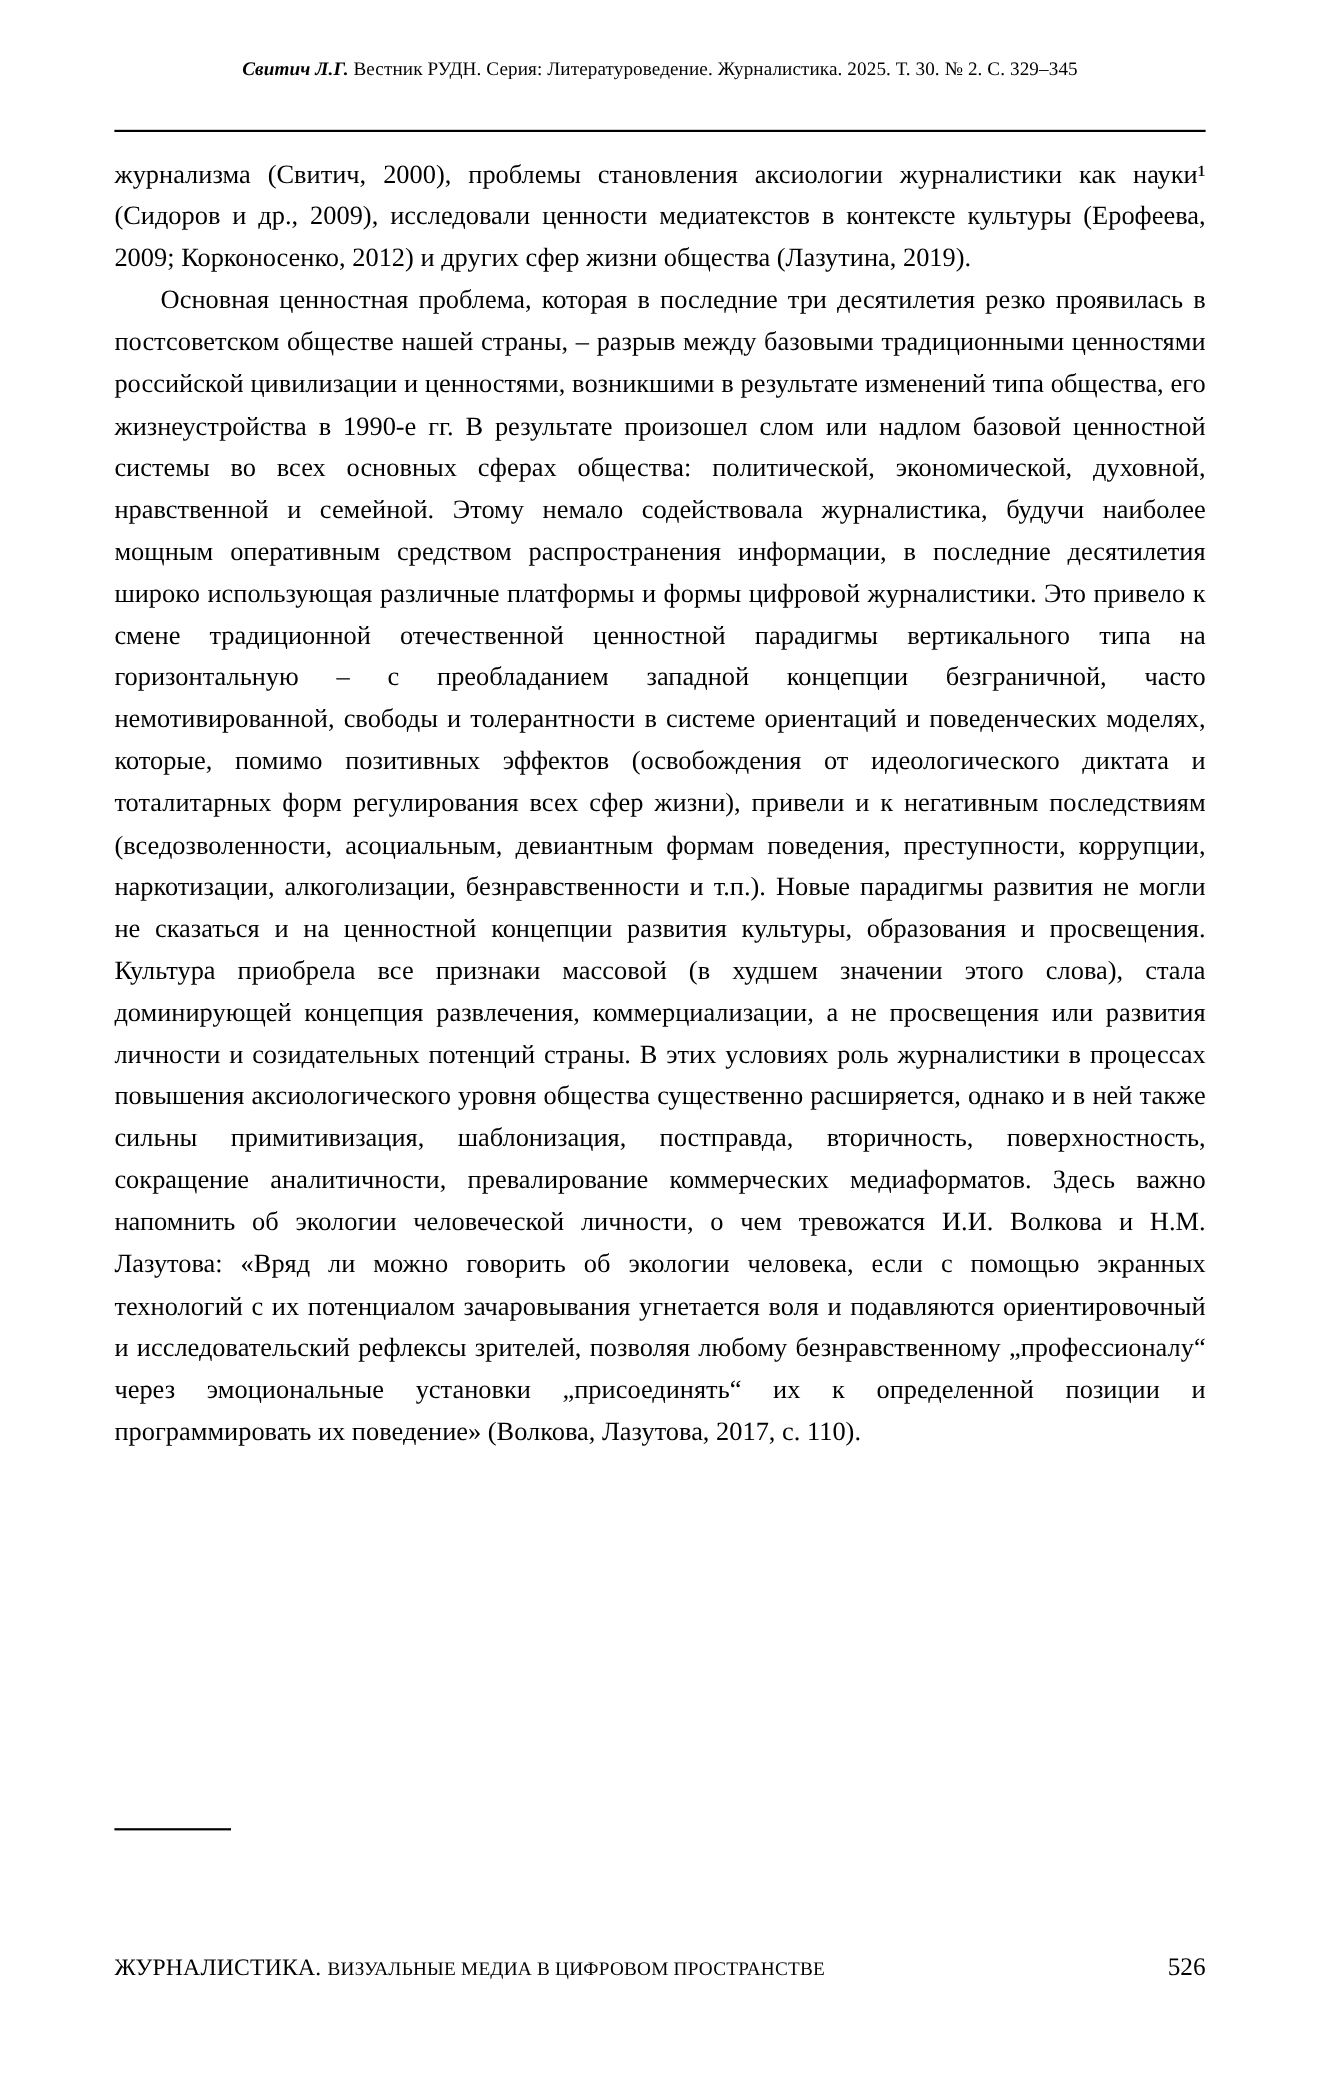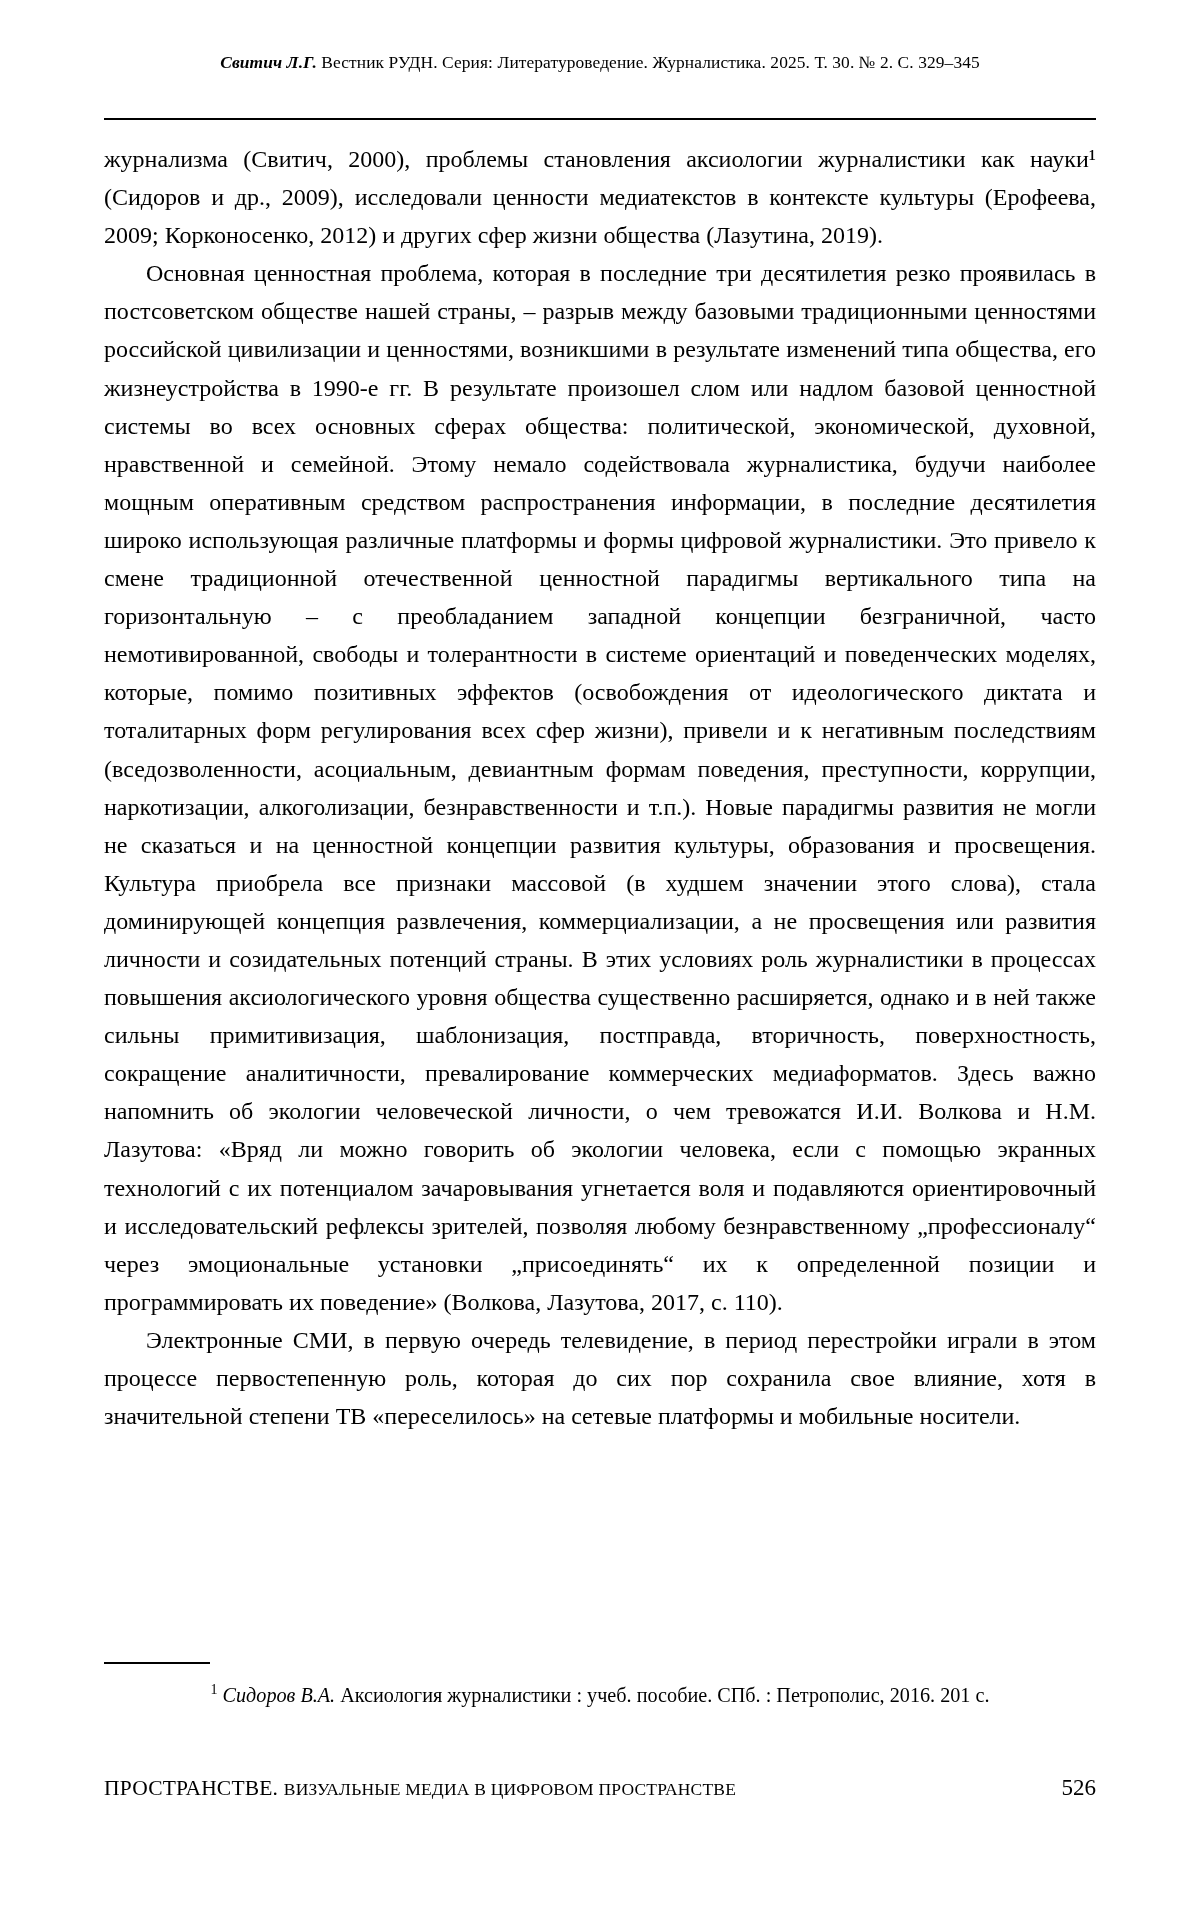--- a/index.html
+++ b/index.html
@@ -117,29 +117,25 @@
 
   <div class="running-head">
     <span class="author">Свитич Л.Г.</span><span> Вестник РУДН. Серия: Литературоведение. Журналистика. 2025. Т. 30. № 2. С. 329–345</span>
   </div>
 
   <div class="rule-top"></div>
 
   <div class="body-col">
     <p class="para">журнализма (Свитич, 2000), проблемы становления аксиологии журналистики как науки¹ (Сидоров и др., 2009), исследовали ценности медиатекстов в контексте культуры (Ерофеева, 2009; Корконосенко, 2012) и других сфер жизни общества (Лазутина, 2019).</p>
     <p class="para indent">Основная ценностная проблема, которая в последние три десятилетия резко проявилась в постсоветском обществе нашей страны, – разрыв между базовыми традиционными ценностями российской цивилизации и ценностями, возникшими в результате изменений типа общества, его жизнеустройства в 1990-е гг. В результате произошел слом или надлом базовой ценностной системы во всех основных сферах общества: политической, экономической, духовной, нравственной и семейной. Этому немало содействовала журналистика, будучи наиболее мощным оперативным средством распространения информации, в последние десятилетия широко использующая различные платформы и формы цифровой журналистики. Это привело к смене традиционной отечественной ценностной парадигмы вертикального типа на горизонтальную – с преобладанием западной концепции безграничной, часто немотивированной, свободы и толерантности в системе ориентаций и поведенческих моделях, которые, помимо позитивных эффектов (освобождения от идеологического диктата и тоталитарных форм регулирования всех сфер жизни), привели и к негативным последствиям (вседозволенности, асоциальным, девиантным формам поведения, преступности, коррупции, наркотизации, алкоголизации, безнравственности и т.п.). Новые парадигмы развития не могли не сказаться и на ценностной концепции развития культуры, образования и просвещения. Культура приобрела все признаки массовой (в худшем значении этого слова), стала доминирующей концепция развлечения, коммерциализации, а не просвещения или развития личности и созидательных потенций страны. В этих условиях роль журналистики в процессах повышения аксиологического уровня общества существенно расширяется, однако и в ней также сильны примитивизация, шаблонизация, постправда, вторичность, поверхностность, сокращение аналитичности, превалирование коммерческих медиаформатов. Здесь важно напомнить об экологии человеческой личности, о чем тревожатся И.И. Волкова и Н.М. Лазутова: «Вряд ли можно говорить об экологии человека, если с помощью экранных технологий с их потенциалом зачаровывания угнетается воля и подавляются ориентировочный и исследовательский рефлексы зрителей, позволяя любому безнравственному „профессионалу“ через эмоциональные установки „присоединять“ их к определенной позиции и программировать их поведение» (Волкова, Лазутова, 2017, с. 110).</p>
-    <p class="para indent">Электронные СМИ, в первую очередь телевидение, в период перестройки играли в этом процессе первостепенную роль, которая до сих пор сохранила свое влияние, хотя в значительной степени ТВ «переселилось» на сетевые платформы и мобильные носители.</p>
   </div>
 
   <div class="fn-rule"></div>
 
-  <div class="footnote">
-    <span class="fn-num">1</span><span class="it"> Сидоров В.А.</span><span> Аксиология журналистики : учеб. пособие. СПб. : Петрополис, 2016. 201 с.</span>
-  </div>
 
   <div class="footer">
     <div class="footer-title">
-      <span>ПРОСТРАНСТВЕ. </span><span class="sc">ВИЗУАЛЬНЫЕ МЕДИА В ЦИФРОВОМ ПРОСТРАНСТВЕ</span>
+      <span>ЖУРНАЛИСТИКА. </span><span class="sc">ВИЗУАЛЬНЫЕ МЕДИА В ЦИФРОВОМ ПРОСТРАНСТВЕ</span>
     </div>
     <div class="footer-page">526</div>
   </div>
 
 </div>
 
 </body></html>

